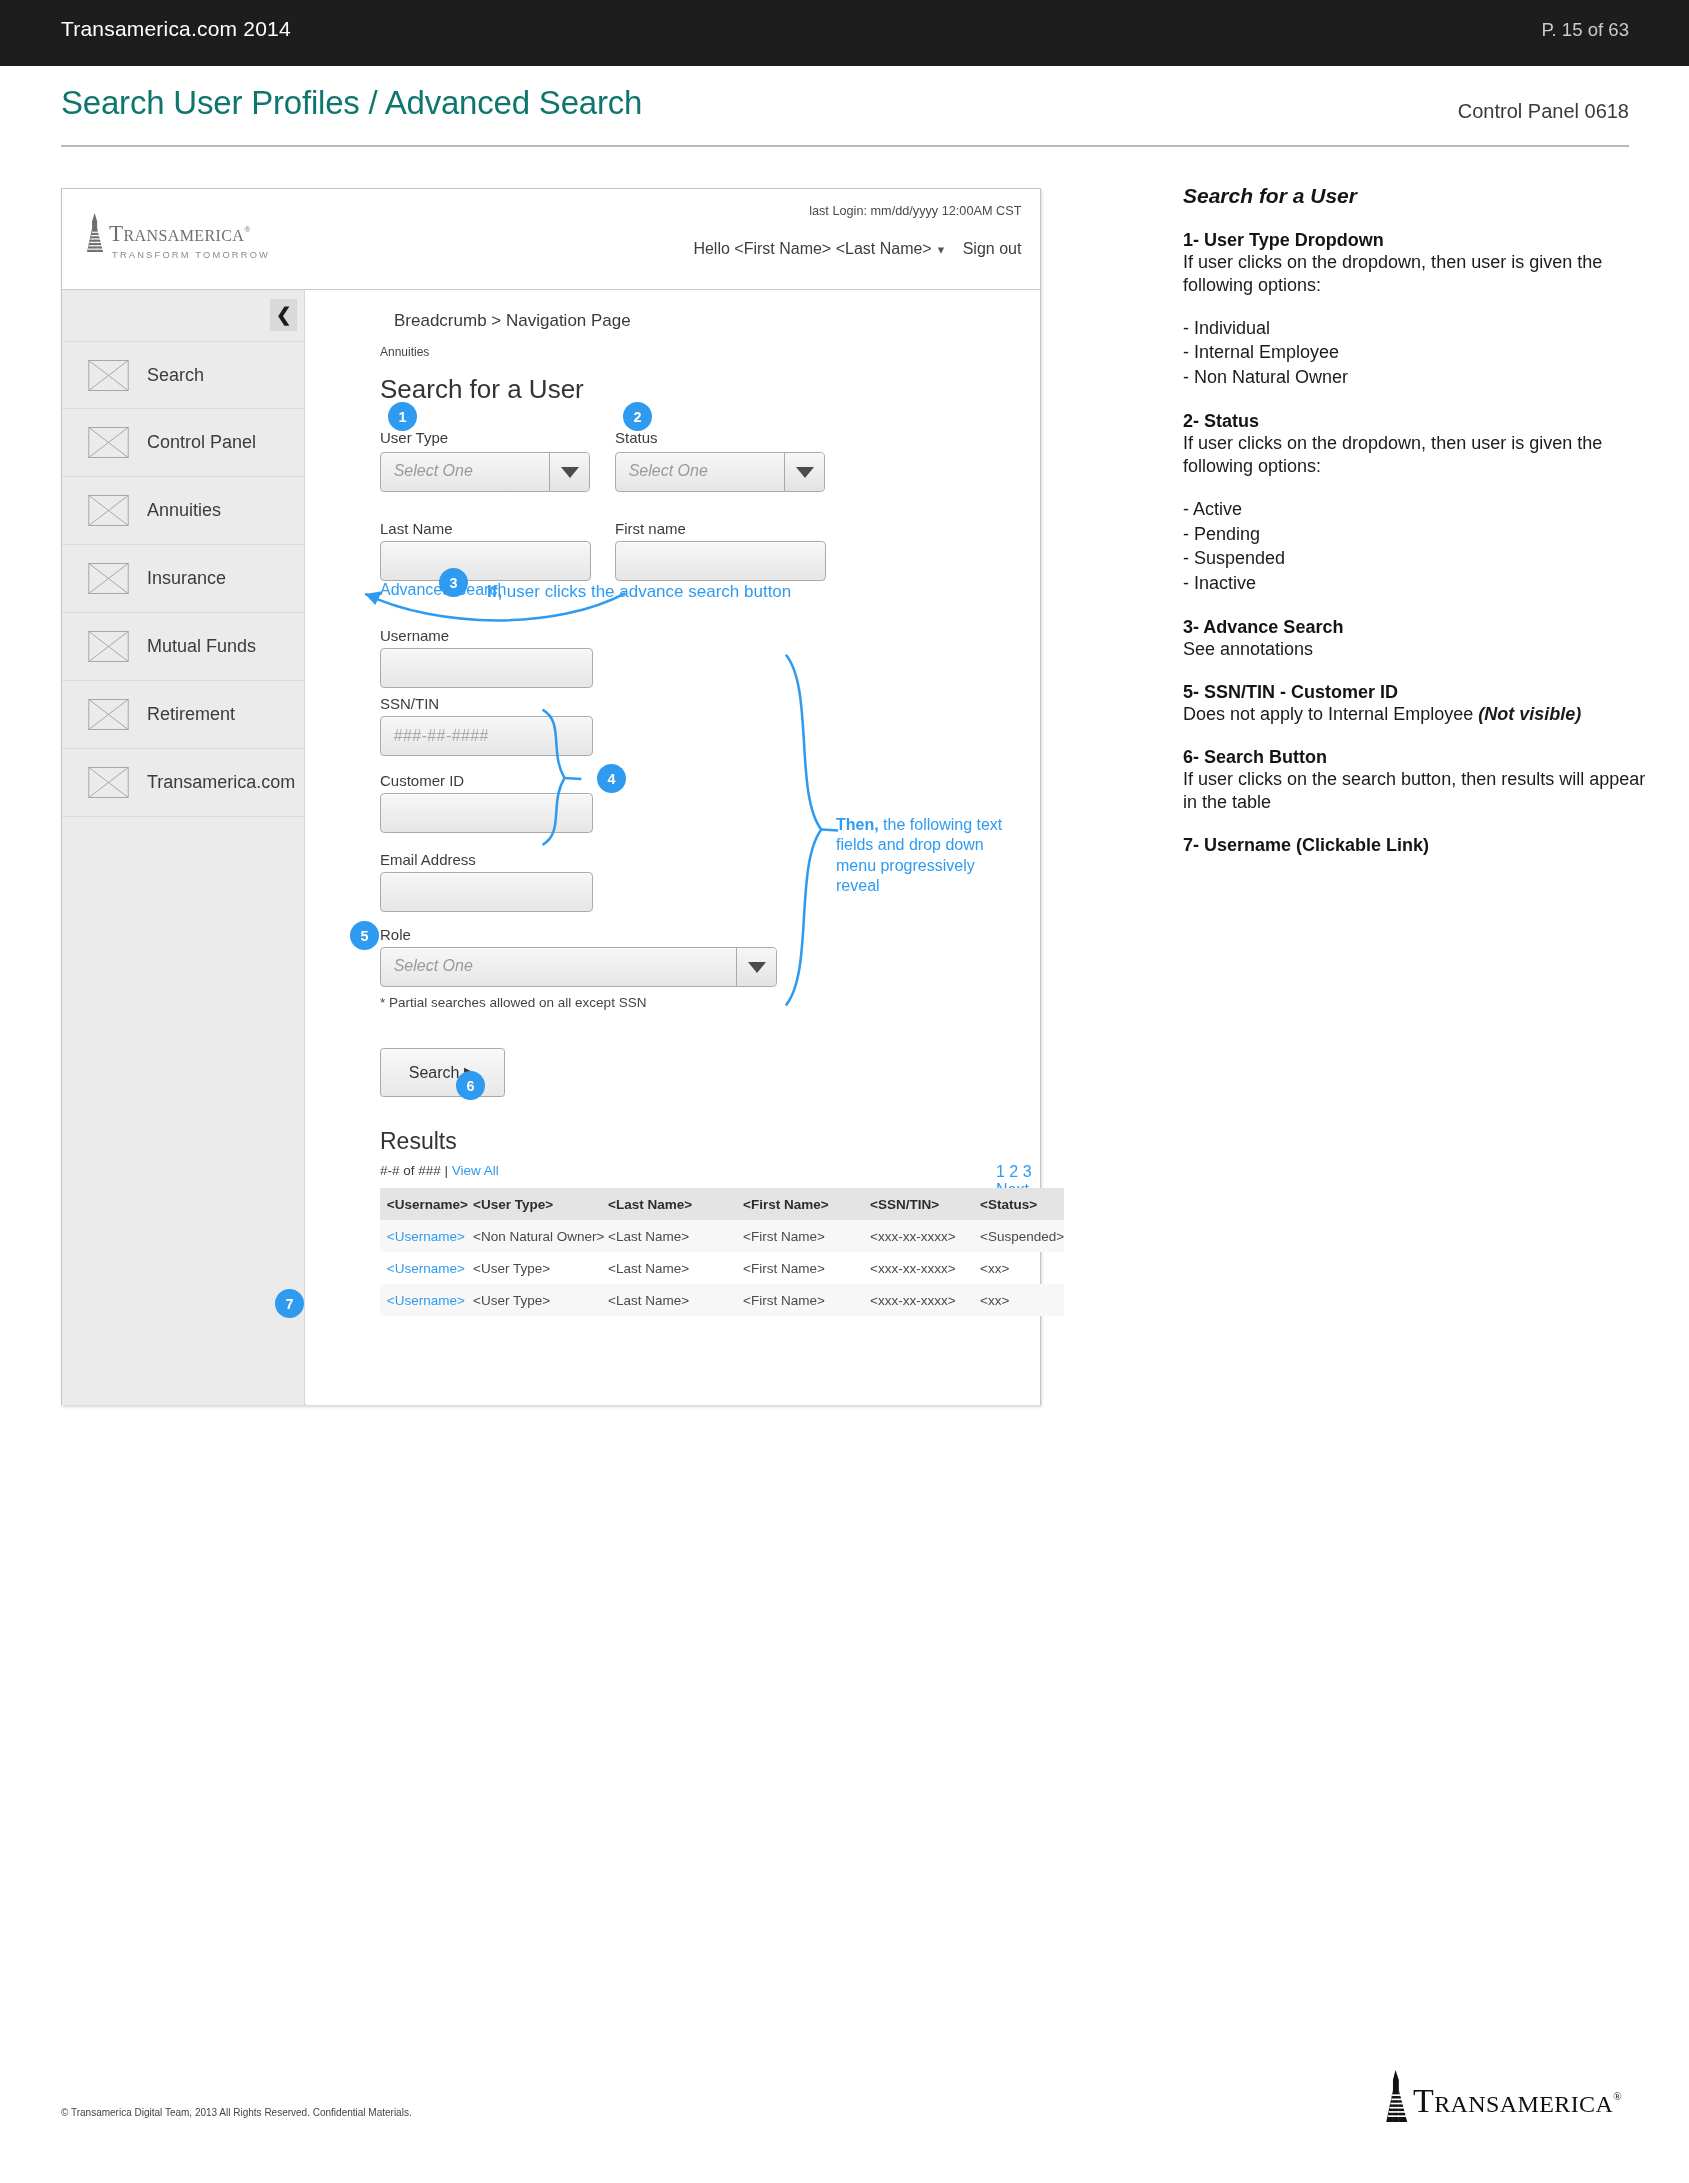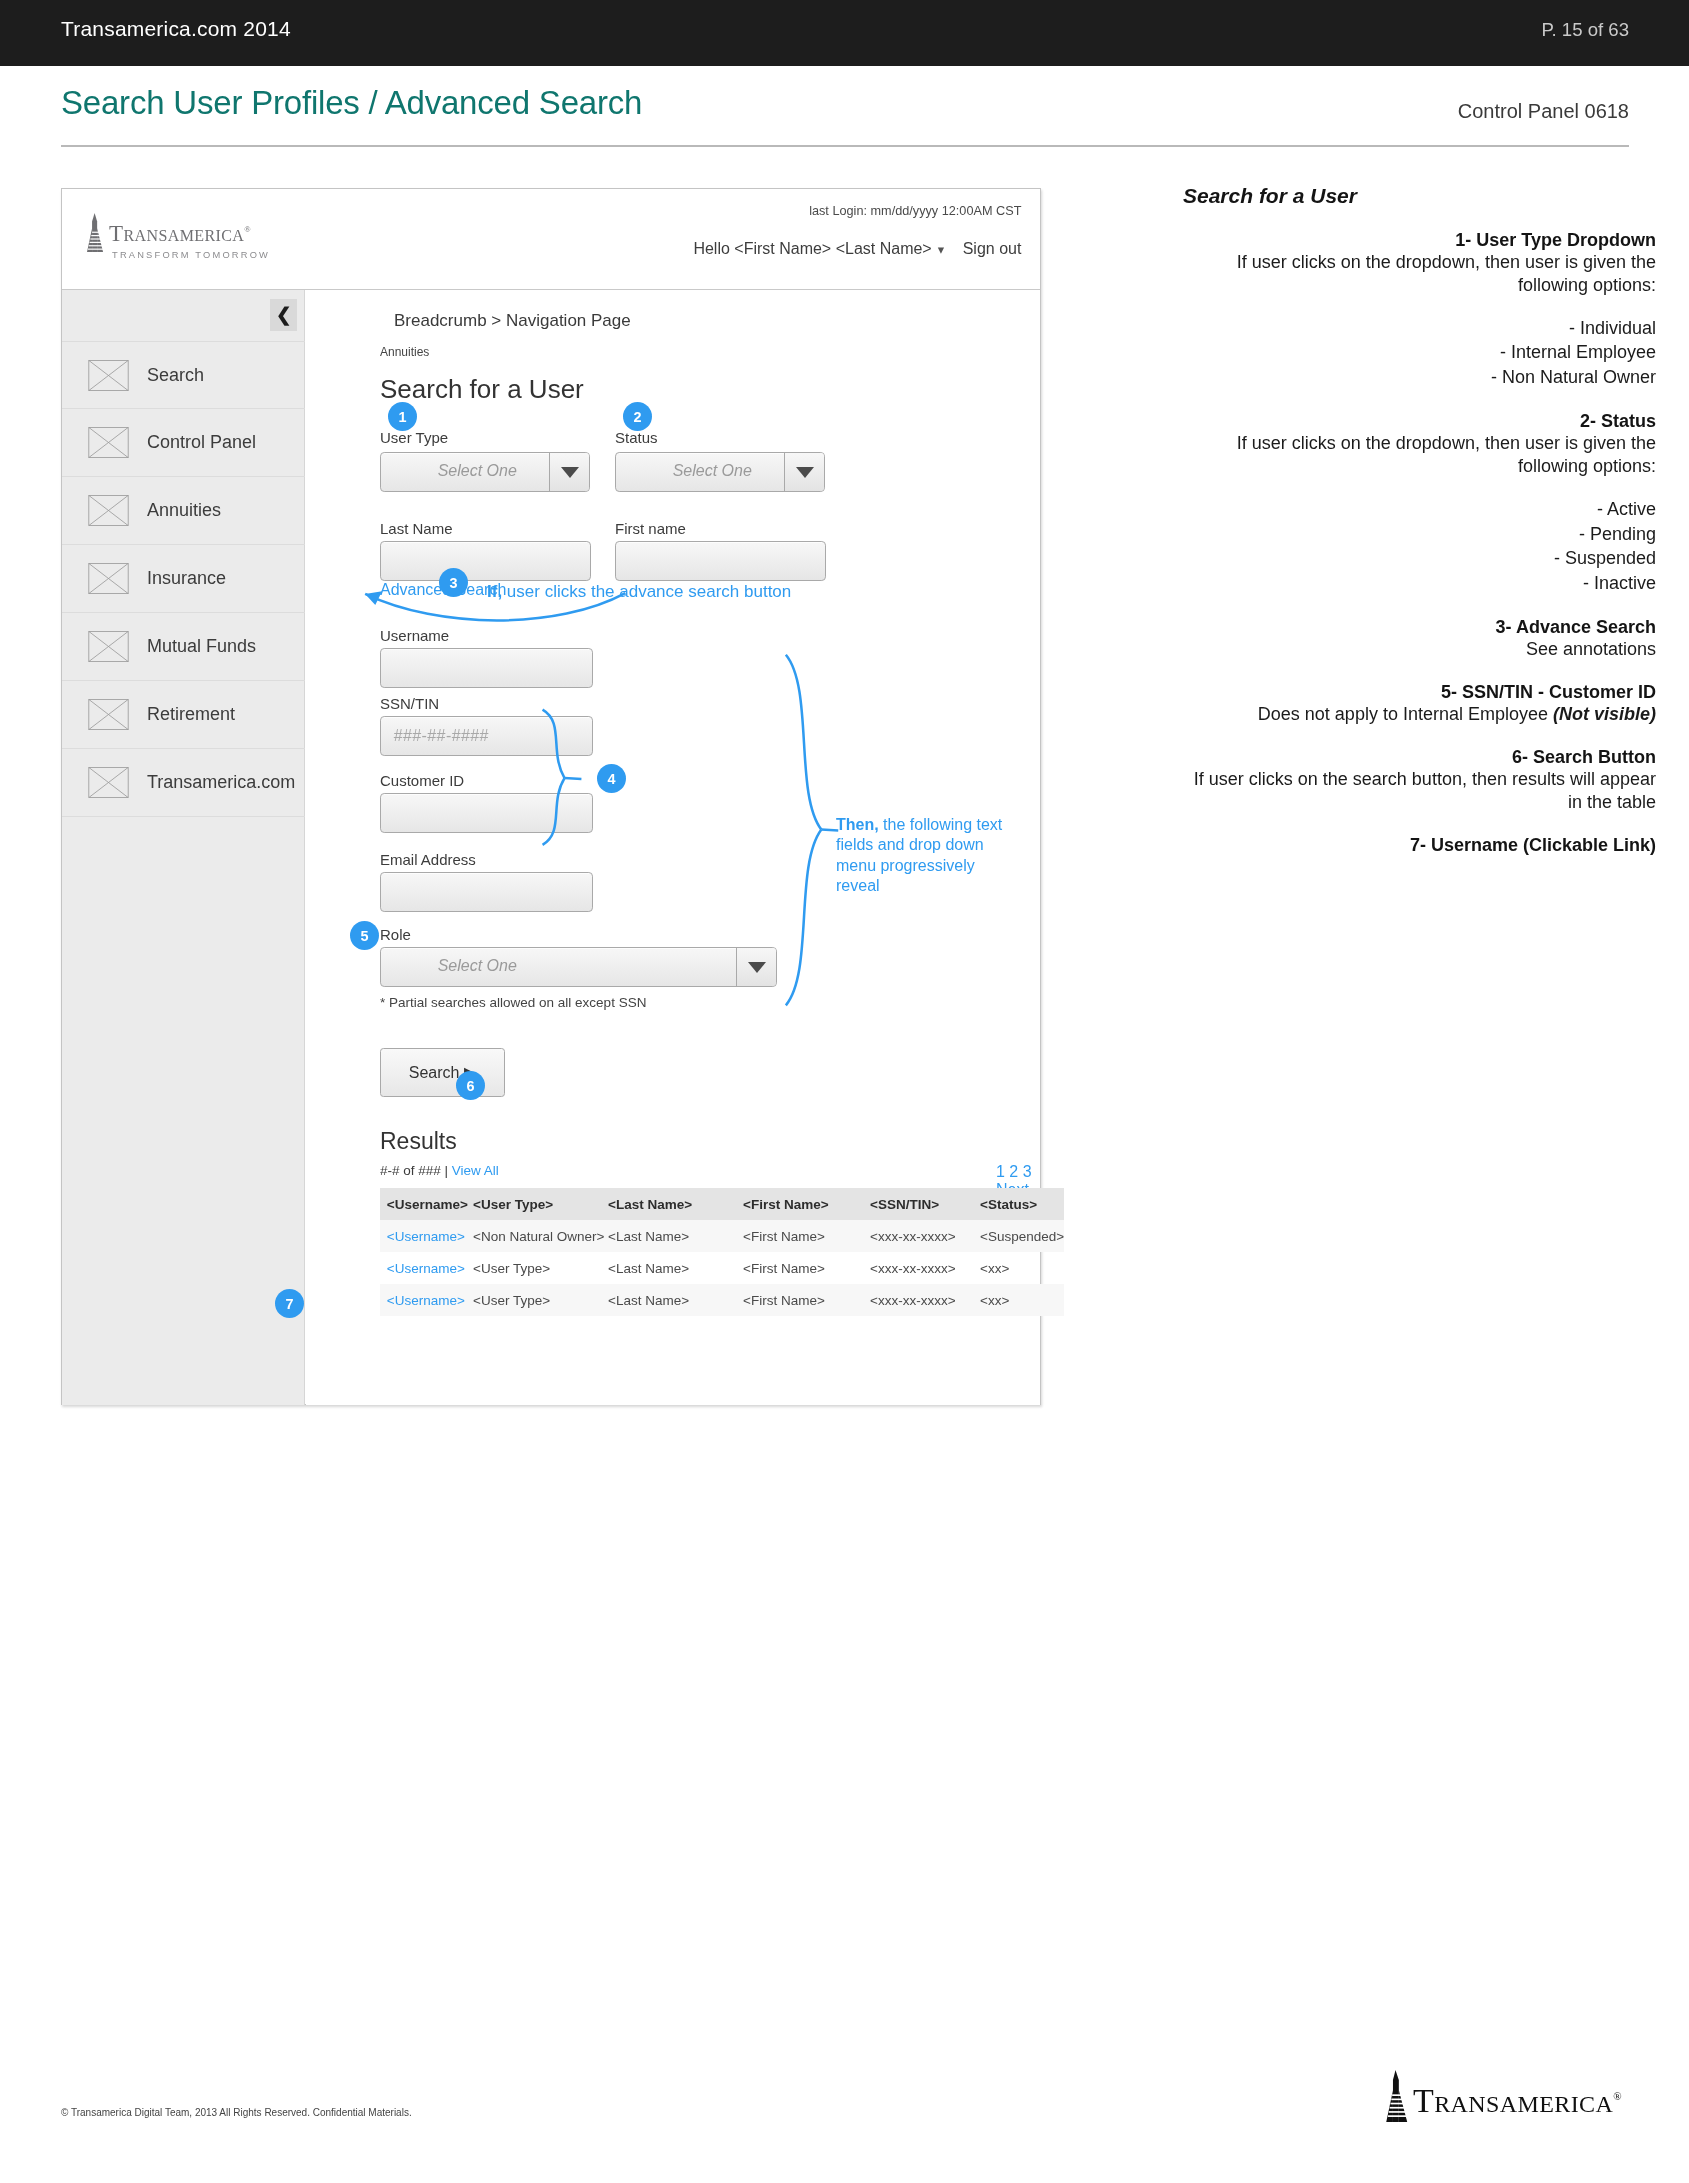--- a/index.html
+++ b/index.html
@@ -100,21 +100,21 @@
   .h-search{position:absolute;left:72px;top:84px;font-size:26px;color:#333;font-weight:400;}
 
   .fld-label{position:absolute;font-size:15px;color:#3c3c3c;}
   .inp{
     position:absolute;height:40px;box-sizing:border-box;
     border:0.8px solid #a9a9a9;border-radius:4.2px;
     background:linear-gradient(#f7f7f7,#e6e6e6);
     box-shadow:inset 0 0.8px 0 #fff;
   }
   .inp .ph-txt{
-    position:absolute;left:12.7px;top:9.3px;font-size:16px;color:#9a9a9a;font-style:italic;margin-left:44px;
+    position:absolute;left:12.7px;top:9.3px;font-size:16px;color:#9a9a9a;font-style:italic;
   }
   .inp .ph-mono{
     position:absolute;left:12.7px;top:10px;font-size:16px;color:#a8a8a8;font-style:normal;
     letter-spacing:0.4px;
   }
   .dd-arrow{
     position:absolute;right:0;top:0;width:39px;height:38px;
     border-left:0.8px solid #a9a9a9;
     display:flex;align-items:center;justify-content:center;
     background:linear-gradient(#f7f7f7,#e3e3e3);
@@ -169,21 +169,21 @@
   .blue-note b{font-weight:bold;}
   .blue-note.small{font-size:16px;}
   svg.overlay{position:absolute;left:0;top:0;width:1690px;height:2183px;pointer-events:none;}
 
   
   .ann{position:absolute;left:1183px;top:184px;width:473px;}
   .ann h2{margin:0 0 22px 0;font-size:21px;font-style:italic;font-weight:bold;color:#141414;}
   .ann h3{margin:0;font-size:18px;font-weight:bold;color:#141414;}
   .ann p{margin:0;font-size:18px;color:#1b1b1b;line-height:1.28;}
   .ann p i{font-style:italic;font-weight:bold;}
-  .ann .blk{margin-bottom:21px;text-align:right;}
+  .ann .blk{margin-bottom:21px;}
   .ann .opts{margin-top:18.6px;font-size:18px;color:#1b1b1b;line-height:1.38;}
 
   
   .copy{position:absolute;left:61px;top:2107px;font-size:10px;color:#444;}
   .flogo{position:absolute;right:61px;top:2070px;width:243px;height:66px;}
   .flogo-tower{position:absolute;left:0;top:0;width:24px;height:52px;}
   .flogo-word{
     position:absolute;left:27px;top:12px;
     font-family:"Liberation Serif", serif;font-size:34px;color:#111;
     letter-spacing:0.4px;font-variant:small-caps;white-space:nowrap;

